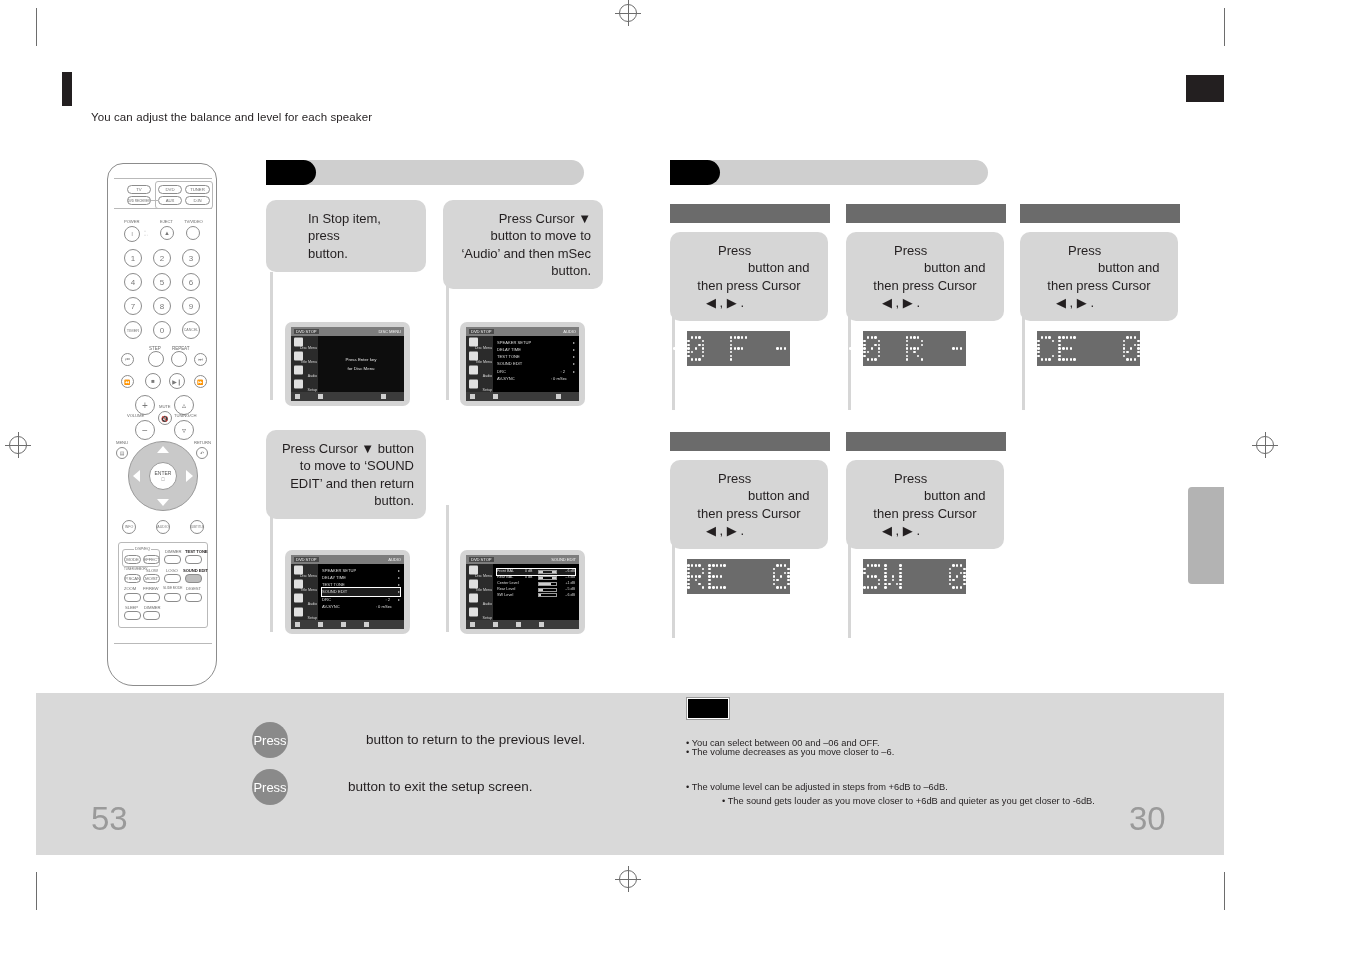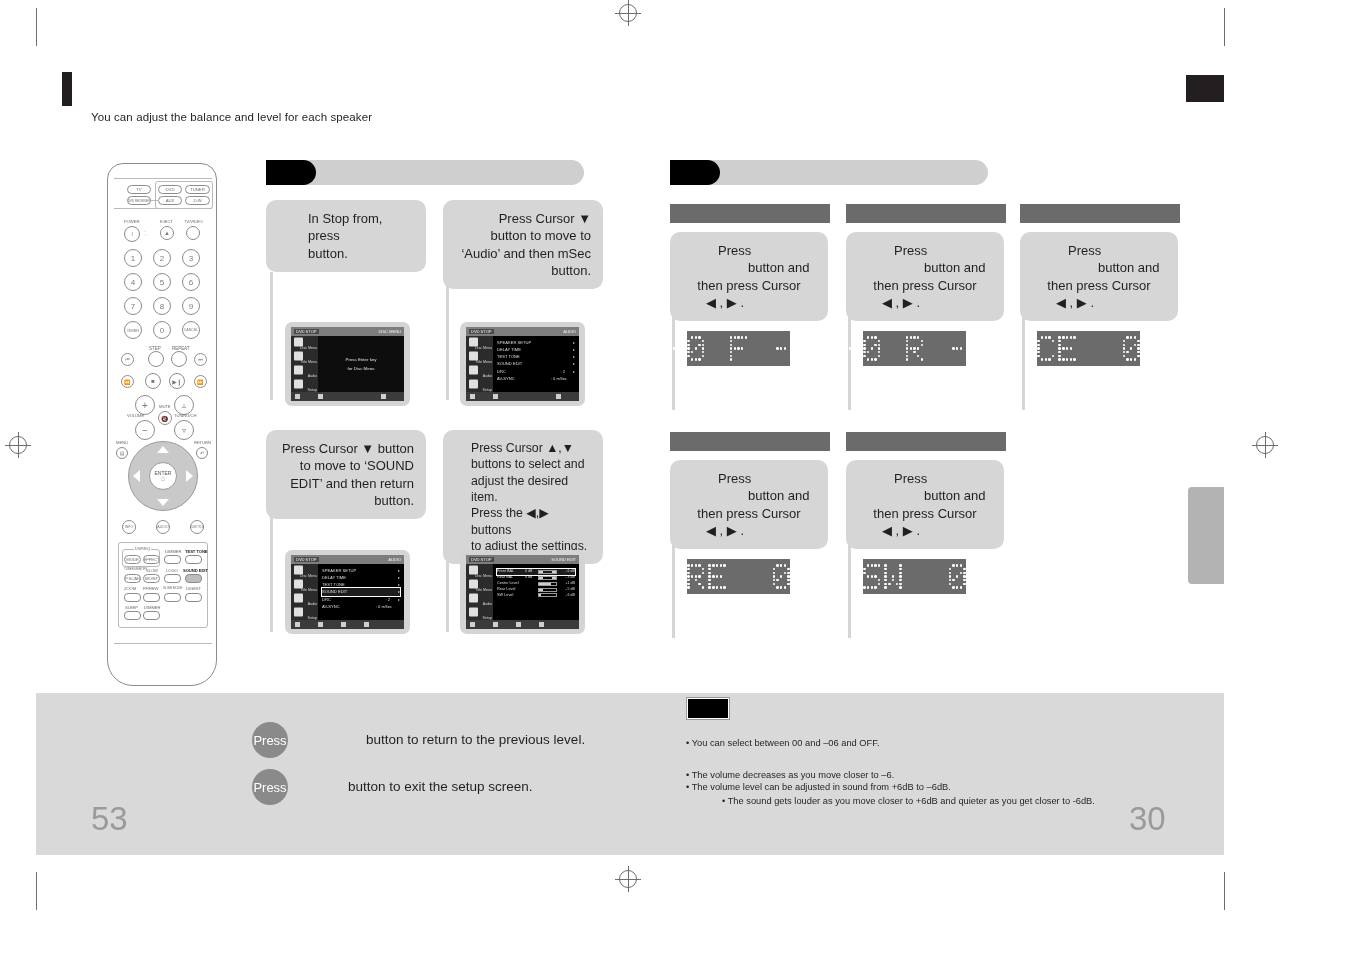--- a/index.html
+++ b/index.html
@@ -327,42 +327,35 @@
 
   <div class="sec-bar" style="left:266px;top:160px;width:318px;"></div>
   <div class="sec-bar-dark" style="left:266px;top:160px;"></div>
 
   <div class="stem" style="left:270px;top:272px;height:128px;"></div>
   <div class="stem" style="left:446px;top:282px;height:118px;"></div>
   <div class="stem" style="left:270px;top:498px;height:134px;"></div>
   <div class="stem" style="left:446px;top:505px;height:127px;"></div>
 
   <div class="bubble" style="left:266px;top:200px;width:160px;text-align:left;padding-left:42px;">
-    <div>In Stop from,</div>
+    <div>In Stop item,</div>
     <div>press</div>
     <div>button.</div>
   </div>
   <div class="bubble" style="left:443px;top:200px;width:160px;">
     <div>Press Cursor ▼</div>
     <div>button to move to</div>
     <div>‘Audio’ and then mSec</div>
     <div>button.</div>
   </div>
   <div class="bubble" style="left:266px;top:430px;width:160px;">
     <div>Press Cursor ▼ button</div>
     <div>to move to ‘SOUND</div>
     <div>EDIT’ and then return</div>
     <div>button.</div>
-  </div>
-  <div class="bubble" style="left:443px;top:430px;width:160px;text-align:left;padding-left:28px;font-size:12.3px;">
-    <div>Press Cursor  ▲,▼</div>
-    <div>buttons to select and</div>
-    <div>adjust the desired item.</div>
-    <div>Press the  ◀,▶  buttons</div>
-    <div>to adjust the settings.</div>
   </div>
 
   <div class="tv" style="left:285px;top:322px;">
     <div class="tv-inner">
       <div class="tv-topbar">
         <span class="left">DVD  STOP</span>
         <span>DISC MENU</span>
       </div>
       <div class="tv-side">
         <div class="tv-side-item">
@@ -1735,17 +1728,17 @@
   <div class="pnum" style="left:91px;top:800px;">53</div>
   <div class="pnum" style="left:1129px;top:800px;">30</div>
 
   <div class="circ-press" style="left:252px;top:722px;">Press</div>
   <div class="foot-txt" style="left:366px;top:732px;">button to return to the previous level.</div>
   <div class="circ-press" style="left:252px;top:769px;">Press</div>
   <div class="foot-txt" style="left:348px;top:779px;text-align:center;">button to exit the setup screen.</div>
 
   <div class="note-badge" style="left:687px;top:698px;"></div>
   <div class="note-line" style="left:686px;top:738px;">• You can select between 00 and –06 and OFF.</div>
-  <div class="note-line" style="left:686px;top:770px;">• The volume decreases as you move closer to –6.</div>
-  <div class="note-line" style="left:686px;top:782px;">• The volume level can be adjusted in sound from +6dB to –6dB.</div>
+  <div class="note-line" style="left:686px;top:747px;">• The volume decreases as you move closer to –6.</div>
+  <div class="note-line" style="left:686px;top:782px;">• The volume level can be adjusted in steps from +6dB to –6dB.</div>
   <div class="note-line" style="left:722px;top:796px;">• The sound gets louder as you move closer to +6dB and quieter as you get closer to -6dB.</div>
 
 </div>
 
 </body></html>

